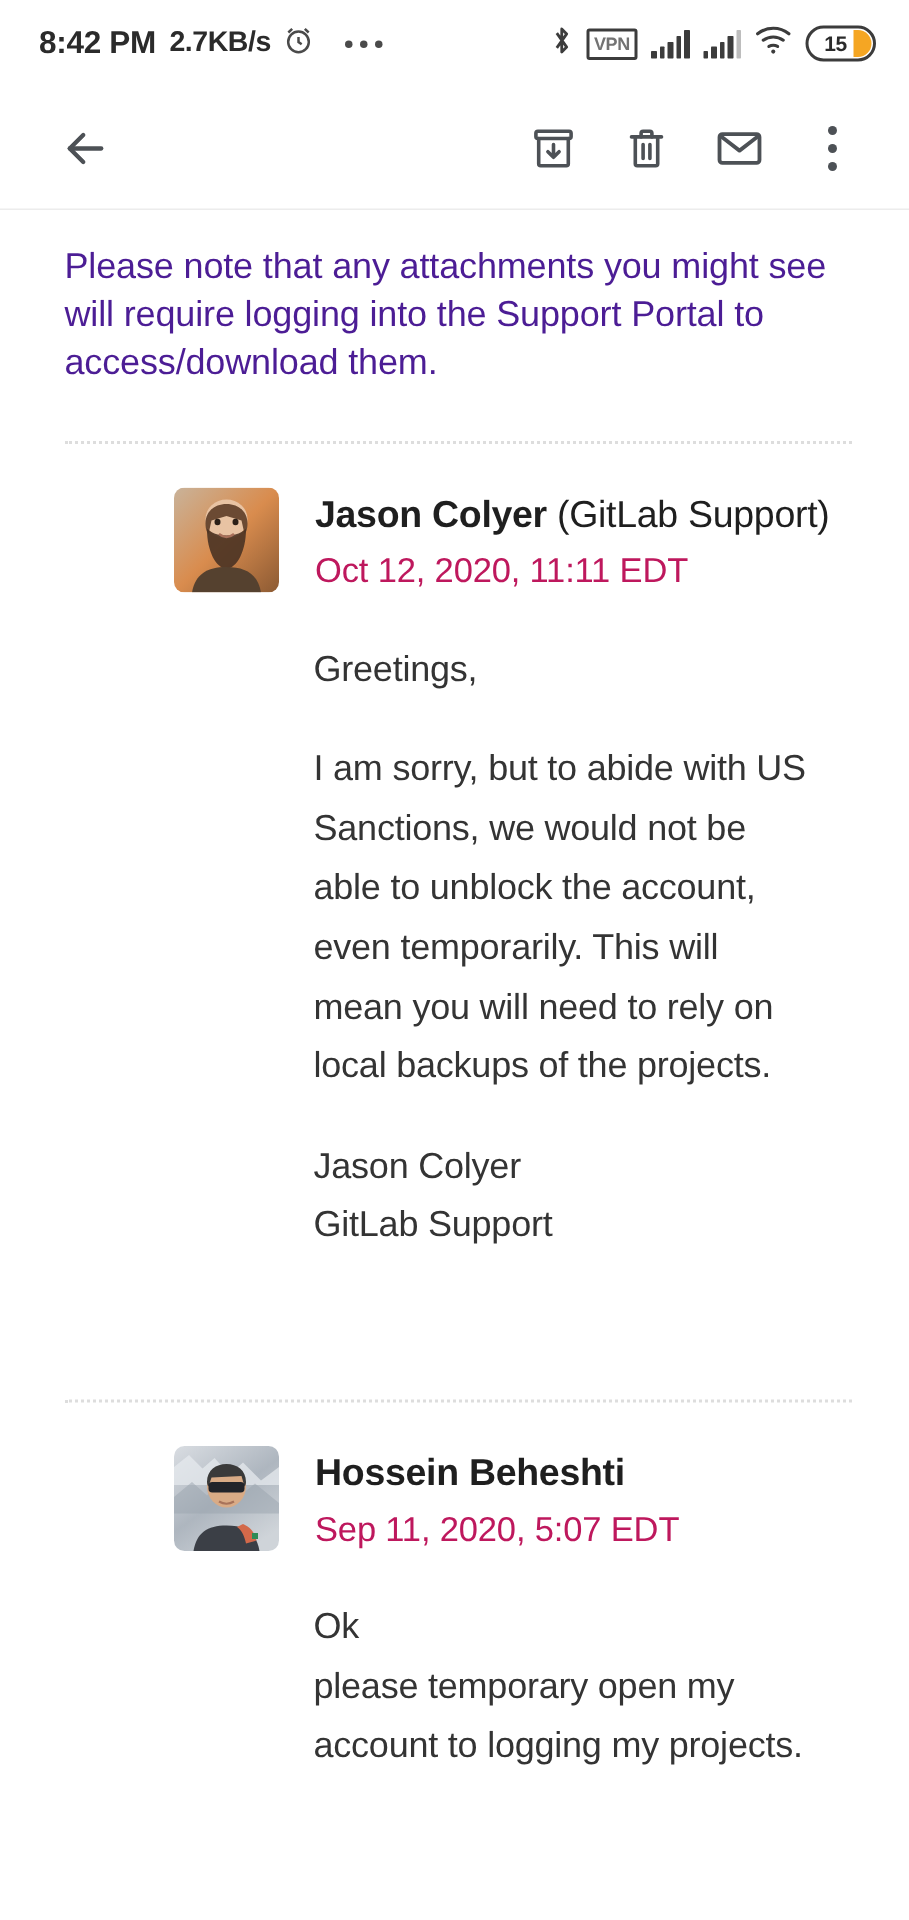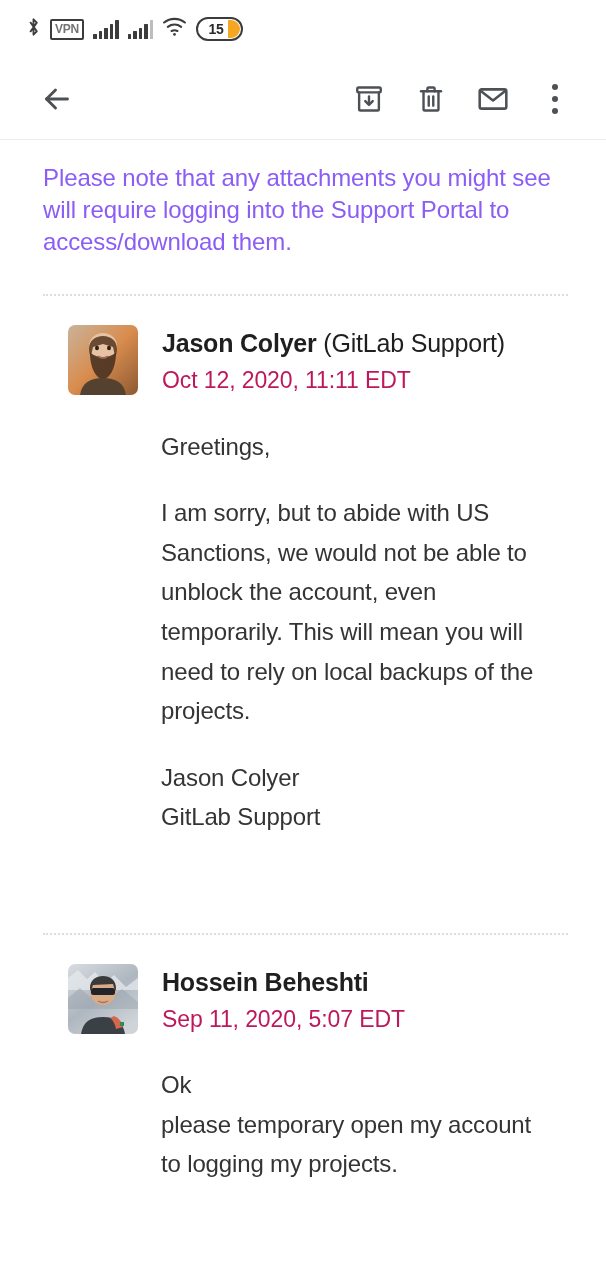--- a/index.html
+++ b/index.html
@@ -138,36 +138,37 @@
     width: 6px; height: 6px; border-radius: 50%;
     background: #4d5156; display: block;
   }
 
   
   .content {
     padding: 0;
   }
 
   .quoted-note {
-    color: #8b5cf6;
+    color: #4c1d95;
     font-size: 24px;
     line-height: 1.34;
     padding: 22px 46px 0 43px;
     letter-spacing: -0.1px;
   }
 
   .divider {
     height: 1px;
     margin: 36px 38px 0 43px;
     border-top: 2px dotted #d8d8d8;
     opacity: 0.85;
   }
 
   .message {
     padding: 0 20px 0 0;
+    margin-left: 48px;
   }
 
   .msg-head {
     display: flex;
     align-items: flex-start;
     padding: 29px 20px 0 68px;
     gap: 24px;
   }
 
   .avatar {
@@ -209,20 +210,36 @@
   .msg-body .tight { margin-top: 27px; }
 
   .msg-pad { height: 60px; }
 </style>
 </head>
 <body>
 
 <div id="app">
 
   <div class="status-bar">
+    <div class="status-left">
+      <span class="status-time">8:42 PM</span>
+      <span class="status-rate">2.7KB/s</span>
+      <span class="alarm-icon">
+        <svg width="22" height="22" viewBox="0 0 24 24" fill="none" stroke="#4a4a4a" stroke-width="1.8">
+          <circle cx="12" cy="13" r="7.5"></circle>
+          <path d="M12 9.5v3.6l2.3 1.6"></path>
+          <path d="M4.6 6.2 7.4 3.6M19.4 6.2 16.6 3.6"></path>
+        </svg>
+      </span>
+      <span class="notif-dots">
+        <i></i>
+          <i></i>
+          <i></i>
+      </span>
+    </div>
     <div class="status-right">
       <span>
         <svg width="15" height="22" viewBox="0 0 12 20" fill="none" stroke="#3c3c3c" stroke-width="1.7" stroke-linejoin="round">
           <path d="M3 5.5 9 14 6 17V3l3 3-6 8.5"></path>
         </svg>
       </span>
       <span class="vpn-badge">VPN</span>
       <span class="sig-bars">
         <i></i>
           <i></i>

